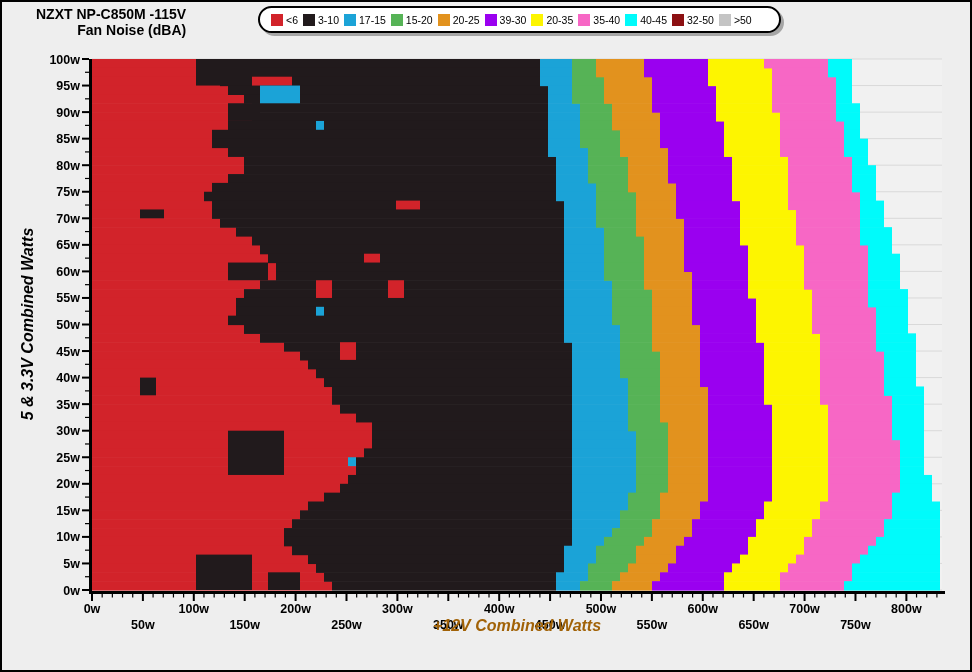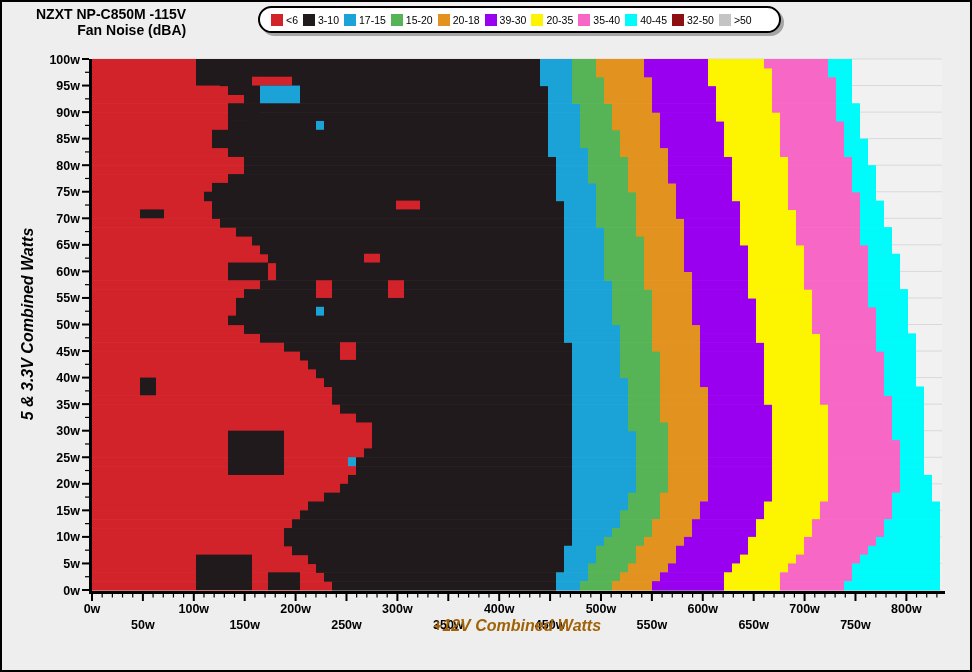--- a/index.html
+++ b/index.html
@@ -49,21 +49,21 @@
       <div class="legend-item">
         <div class="legend-swatch" style="background: rgb(27, 163, 215);"></div>
         <div class="legend-label">17-15</div>
       </div>
       <div class="legend-item">
         <div class="legend-swatch" style="background: rgb(86, 179, 86);"></div>
         <div class="legend-label">15-20</div>
       </div>
       <div class="legend-item">
         <div class="legend-swatch" style="background: rgb(226, 146, 30);"></div>
-        <div class="legend-label">20-18</div>
+        <div class="legend-label">20-25</div>
       </div>
       <div class="legend-item">
         <div class="legend-swatch" style="background: rgb(154, 0, 240);"></div>
         <div class="legend-label">39-30</div>
       </div>
       <div class="legend-item">
         <div class="legend-swatch" style="background: rgb(253, 245, 0);"></div>
         <div class="legend-label">20-35</div>
       </div>
       <div class="legend-item">

